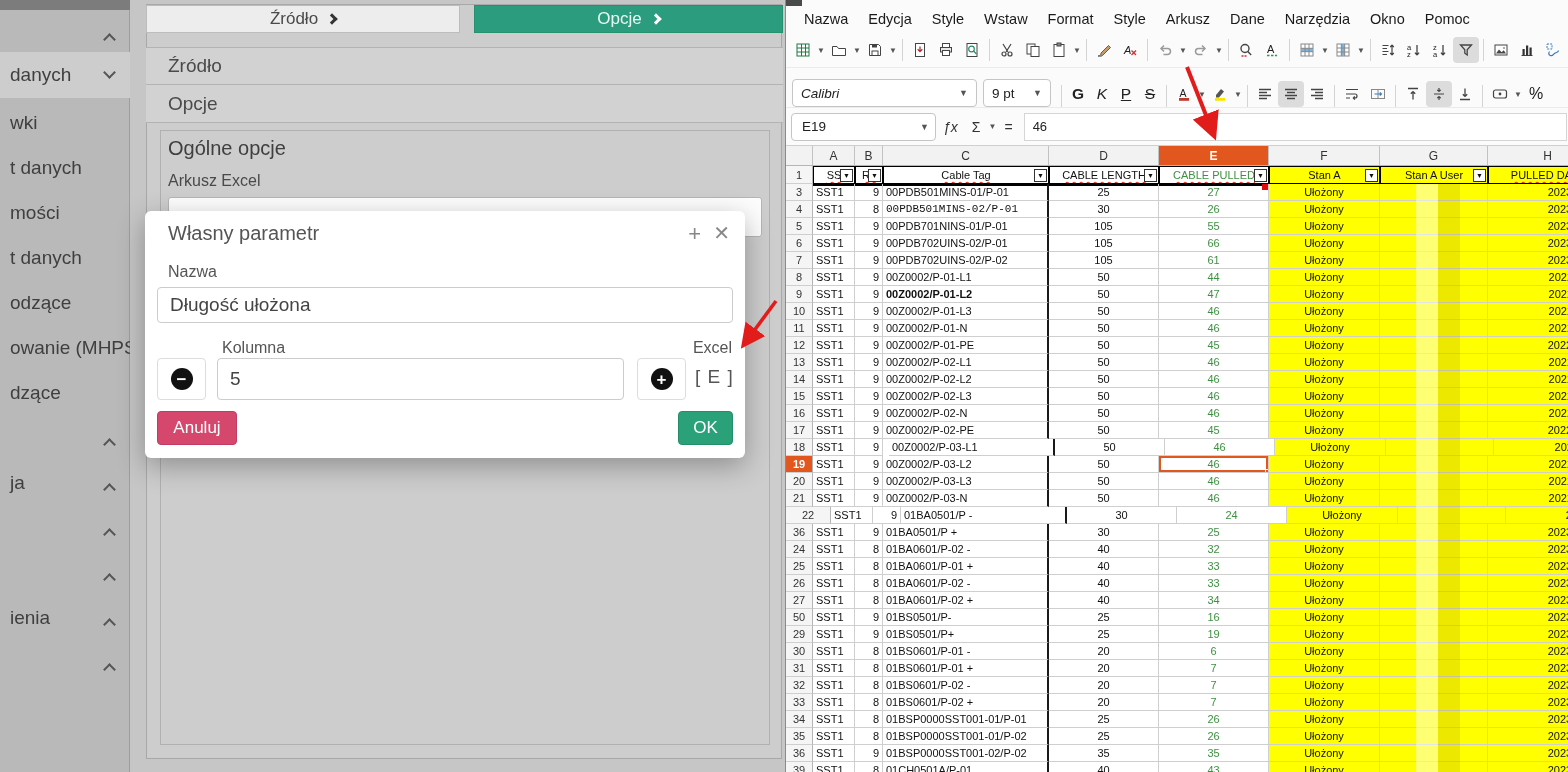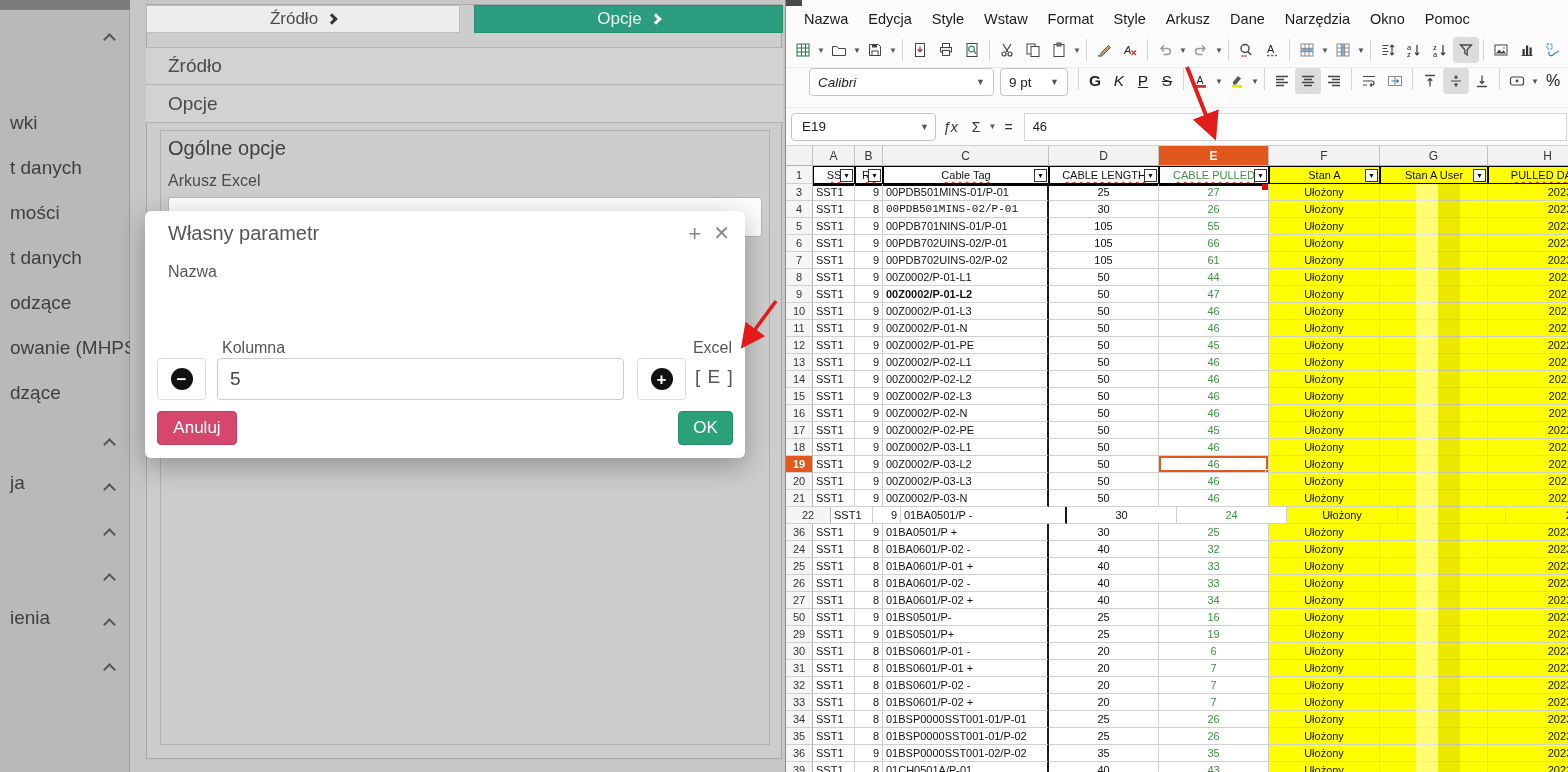--- a/index.html
+++ b/index.html
@@ -47,21 +47,21 @@
   #excel-val { position:absolute; left:550px; top:155px; font-size:19px; color:#555; letter-spacing:1px; }
   #btn-cancel { position:absolute; left:12px; top:200px; width:80px; height:34px; background:#d5476d; border:1px solid #c23c61; border-radius:4px; color:#fff; font-size:17px; display:flex; align-items:center; justify-content:center; }
   #btn-ok { position:absolute; left:533px; top:200px; width:55px; height:34px; background:#2aa178; border:1px solid #248e69; border-radius:4px; color:#fff; font-size:17px; display:flex; align-items:center; justify-content:center; }
 
   
   #calc { position:absolute; left:785px; top:0; width:783px; height:772px; background:#fbfbfb; border-left:1px solid #8a8a8a; }
   #calc-notch { position:absolute; left:0; top:0; width:16px; height:6px; background:#4a4a4a; }
   #menubar { position:absolute; left:0; top:4px; width:783px; height:29px; display:flex; align-items:center; padding-left:8px; }
   .menu-item { font-size:14.5px; color:#1a1a1a; padding:4px 10px; }
   #toolbar1 { position:absolute; left:0; top:33px; width:783px; height:34px; display:flex; align-items:center; padding-left:4px; }
-  #toolbar2 { position:absolute; left:0; top:67px; width:783px; height:40px; display:flex; align-items:flex-start; padding-left:23px; border-top:1px solid #ebebeb; }
+  #toolbar2 { position:absolute; left:0; top:67px; width:783px; height:40px; display:flex; align-items:flex-end; padding-left:6px; border-top:1px solid #ebebeb; }
   .tbtn { width:26px; height:26px; display:flex; align-items:center; justify-content:center; border-radius:4px; flex:0 0 auto; }
   .tbtn.active { background:#dcdcdc; }
   .tbtn svg { display:block; }
   .tdd { width:10px; height:26px; display:flex; align-items:center; justify-content:center; font-size:8px; color:#555; flex:0 0 auto; }
   .tsep { width:1px; height:22px; background:#d4d4d4; margin:0 4px; flex:0 0 auto; }
   .tglyph { font-size:16px; color:#222; }
   .tletter { width:24px; height:26px; display:flex; align-items:center; justify-content:center; font-size:15.5px; color:#222; border-radius:4px; flex:0 0 auto; }
   .combo { height:28px; background:#fff; border:1px solid #c5c5c5; border-radius:4px; display:flex; align-items:center; justify-content:space-between; padding:0 8px; font-size:13.5px; color:#222; margin-right:6px; flex:0 0 auto; }
   .combo .dd { font-size:9px; color:#555; margin-left:8px; }
   #formulabar { position:absolute; left:0; top:107px; width:783px; height:39px; display:flex; align-items:center; padding-left:5px; border-top:1px solid #ebebeb; border-bottom:1px solid #cfcfcf; }
@@ -119,20 +119,24 @@
     <div class="wiz-btn" id="wiz-opt">
       <span>Opcje</span>
         <span class="wchev"></span>
     </div>
     <div id="sidebar">
       <div id="sidebar-topstrip"></div>
     <div class="sb-item" style="top: 18px;">
           <span></span>
           <span class="chev up"></span>
         </div>
+        <div class="sb-item sel" style="top: 52px; height: 46px;">
+          <span>danych</span>
+          <span class="chev down"></span>
+        </div>
         <div class="sb-item" style="top: 108px;">
           <span>wki</span>
         </div>
         <div class="sb-item" style="top: 153px;">
           <span>t danych</span>
         </div>
         <div class="sb-item" style="top: 198px;">
           <span>mości</span>
         </div>
         <div class="sb-item" style="top: 243px;">
@@ -172,20 +176,21 @@
           <span class="chev up"></span>
         </div>
       </div>
   </div>
 
   <div id="modal">
     <div id="modal-title">Własny parametr</div>
     <div id="modal-plus">+</div>
     <div id="modal-close">✕</div>
     <div class="m-label" id="lbl-name">Nazwa</div>
+    <div class="m-input" id="inp-name">Długość ułożona</div>
     <div class="m-label" id="lbl-col">Kolumna</div>
     <div class="m-label" id="lbl-excel">Excel</div>
     <div id="btn-minus">
         <span class="circ">−</span>
       </div>
     <div class="m-input" id="inp-col">5</div>
     <div id="btn-plus">
         <span class="circ">+</span>
       </div>
     <div id="excel-val">[ E ]</div>
@@ -685,21 +690,21 @@
           <div class="gc dcell ac" style="width: 110px;">50</div>
           <div class="gc dcell ac green" style="width: 110px;">45</div>
           <div class="gc dcell ac ylw" style="width: 111px;">Ułożony</div>
           <div class="gc dcell al ylw" style="width: 108px;"></div>
           <div class="gc dcell ar ylw" style="width: 120px;">2022-12-21</div>
         </div>
         <div class="g-row">
           <div class="gc rowhead" style="width: 27px;">18</div>
           <div class="gc dcell al" style="width: 42px;">SST1</div>
           <div class="gc dcell ar" style="width: 28px;">9</div>
-          <div class="gc dcell al cbold" style="width: 166px;">00Z0002/P-03-L1</div>
+          <div class="gc dcell al cbold" style="width: 166px; margin-left: 6px;">00Z0002/P-03-L1</div>
           <div class="gc dcell ac" style="width: 110px;">50</div>
           <div class="gc dcell ac green" style="width: 110px;">46</div>
           <div class="gc dcell ac ylw" style="width: 111px;">Ułożony</div>
           <div class="gc dcell al ylw" style="width: 108px;"></div>
           <div class="gc dcell ar ylw" style="width: 120px;">2022-11-26</div>
         </div>
         <div class="g-row">
           <div class="gc rowhead selrow" style="width: 27px;">19</div>
           <div class="gc dcell al" style="width: 42px;">SST1</div>
           <div class="gc dcell ar" style="width: 28px;">9</div>

